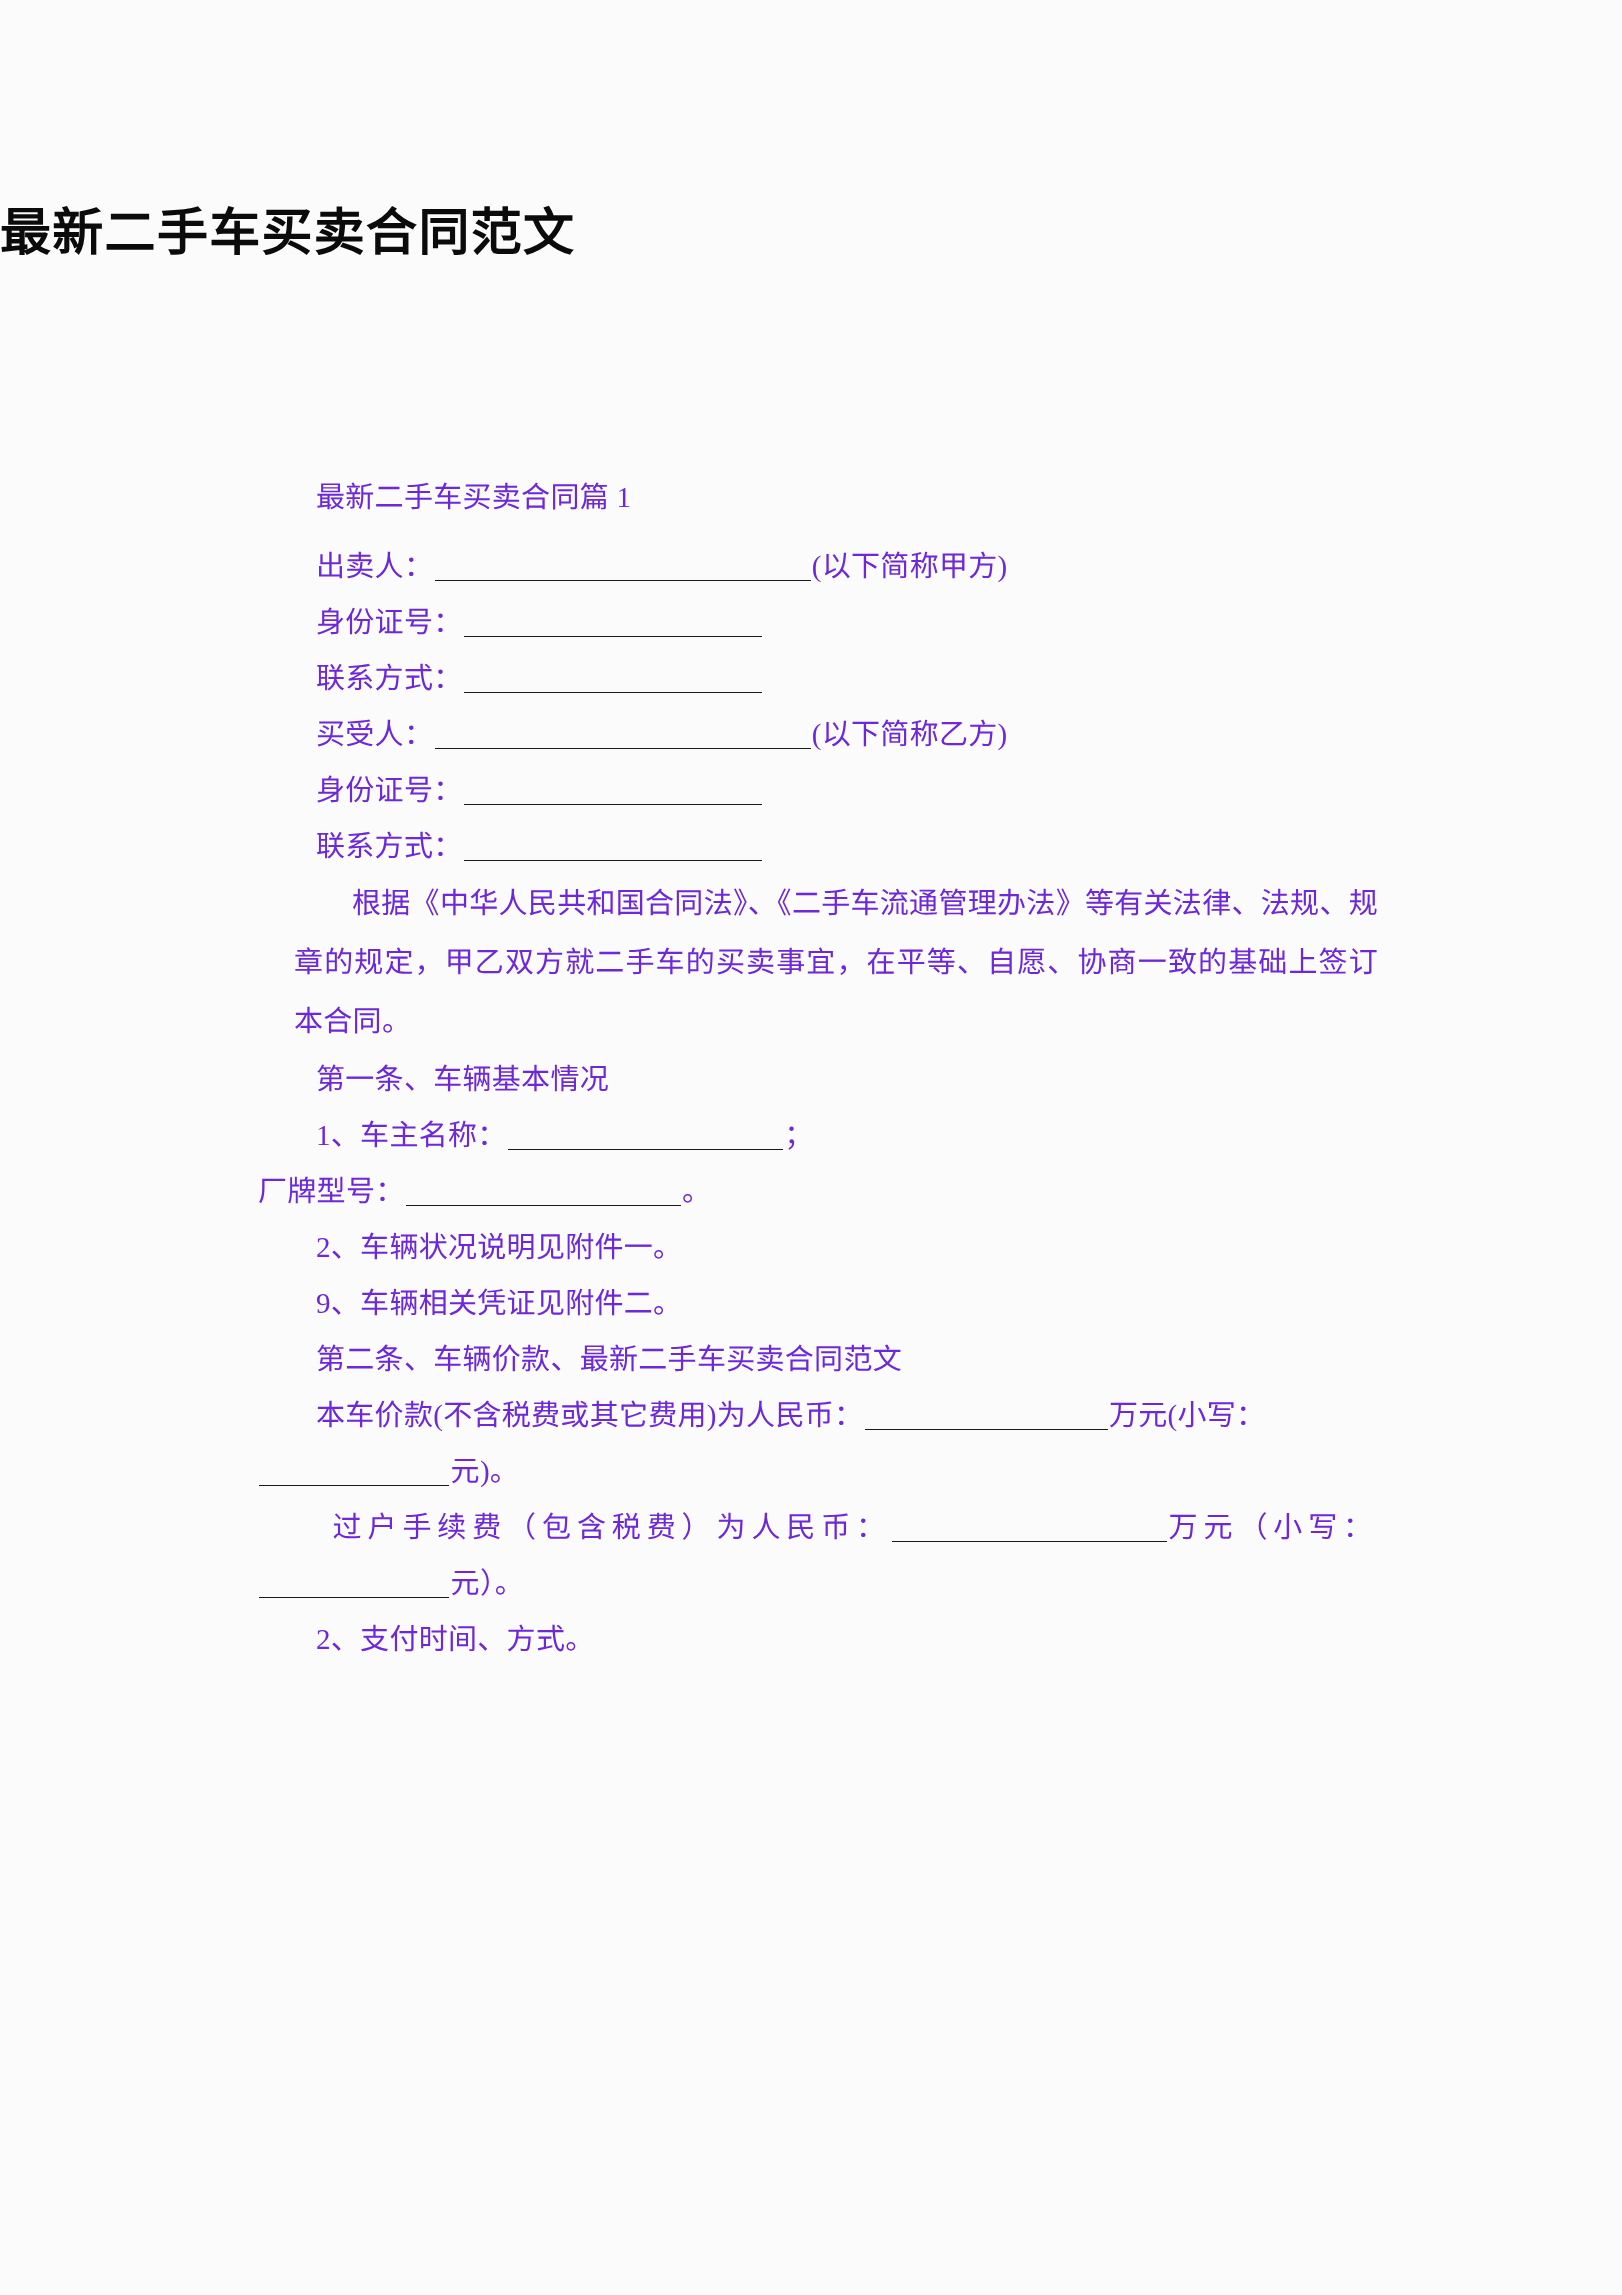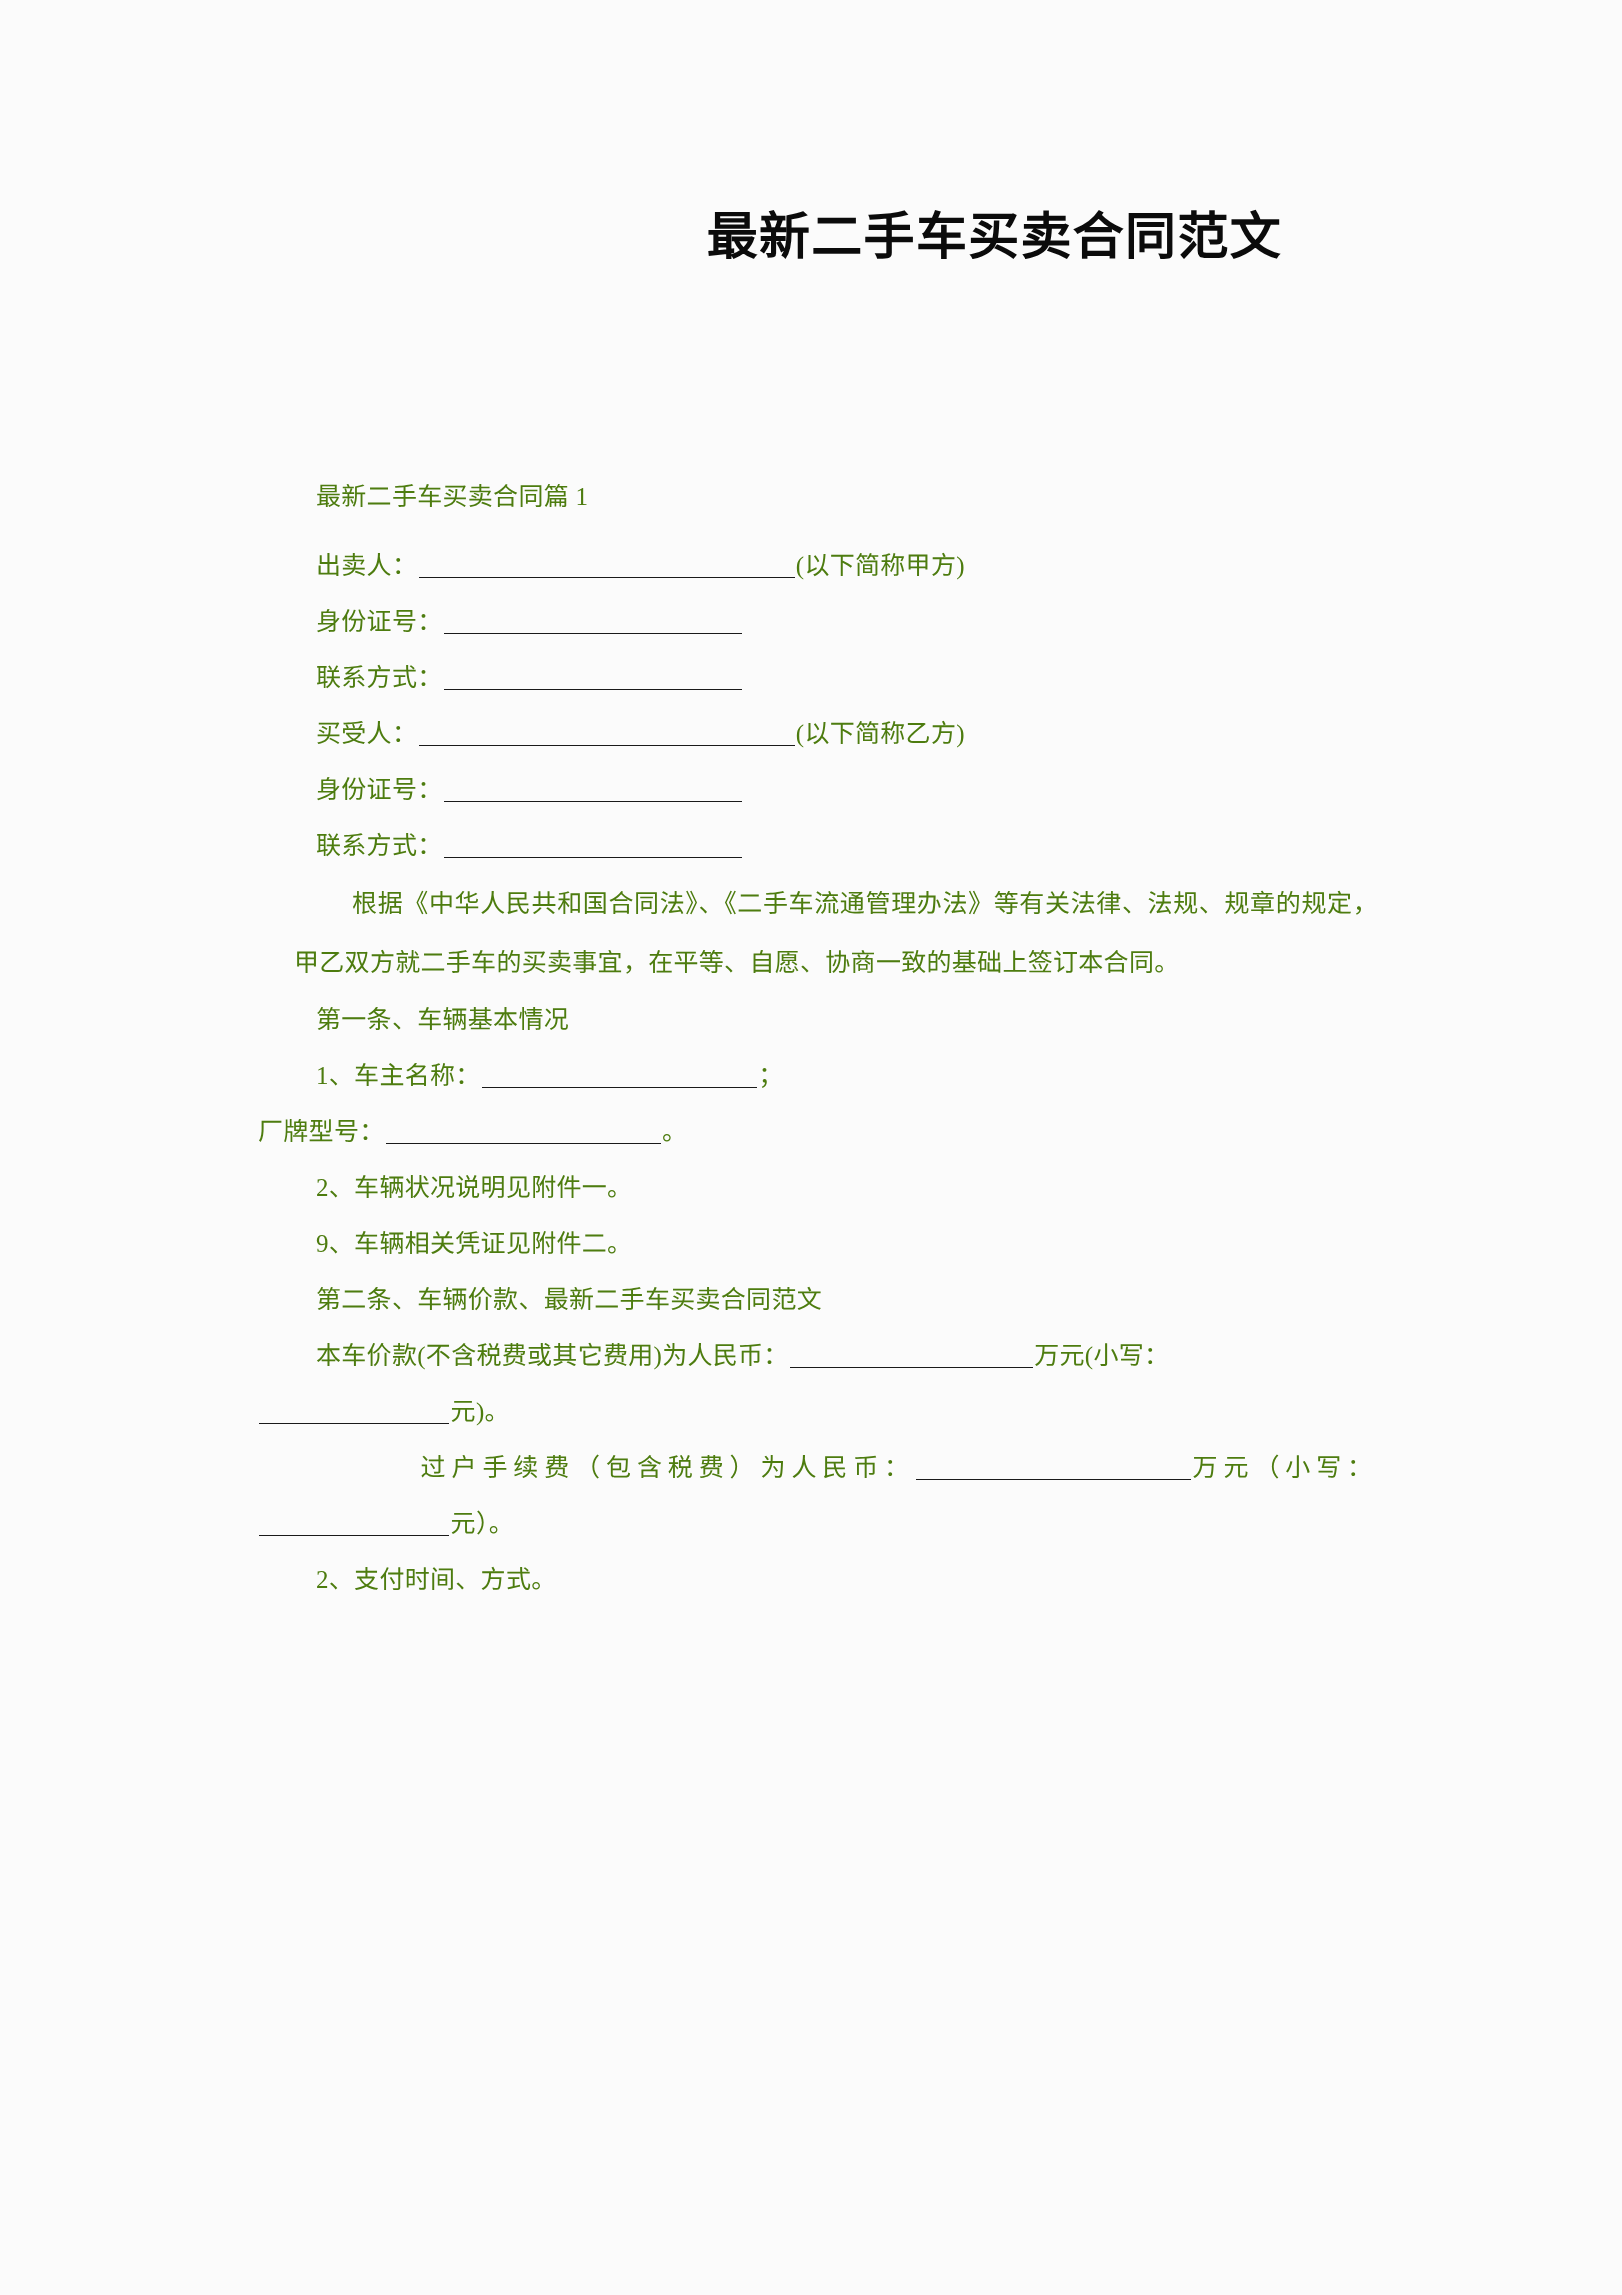--- a/index.html
+++ b/index.html
@@ -23,41 +23,41 @@
     height: 2295px;
     box-sizing: border-box;
   }
 
   
   .doc-title {
     position: absolute;
     left: 0;
     top: 171px;
     width: 1282px;
-    text-align: right;
-    font-family: Liberation Sans, sans-serif;
+    text-align: left;
+    font-family: Liberation Mono, monospace;
     font-weight: bold;
     font-size: 51px;
     line-height: 1.25;
     letter-spacing: 1.3px;
     color: #0b0b0b;
   }
 
   
   .body-col {
     position: absolute;
     left: 258px;
     top: 469px;
     width: 1120px;
   }
 
   .line {
-    font-size: 25px;
+    font-size: 29px;
     line-height: 56px;
-    color: #4d7c0f;
+    color: #6d28d9;
     white-space: nowrap;
     letter-spacing: 0.3px;
   }
 
   .line.para {
     white-space: normal;
     line-height: 59px;
     text-align: justify;
     text-justify: inter-ideograph;
     margin-left: 36px;

